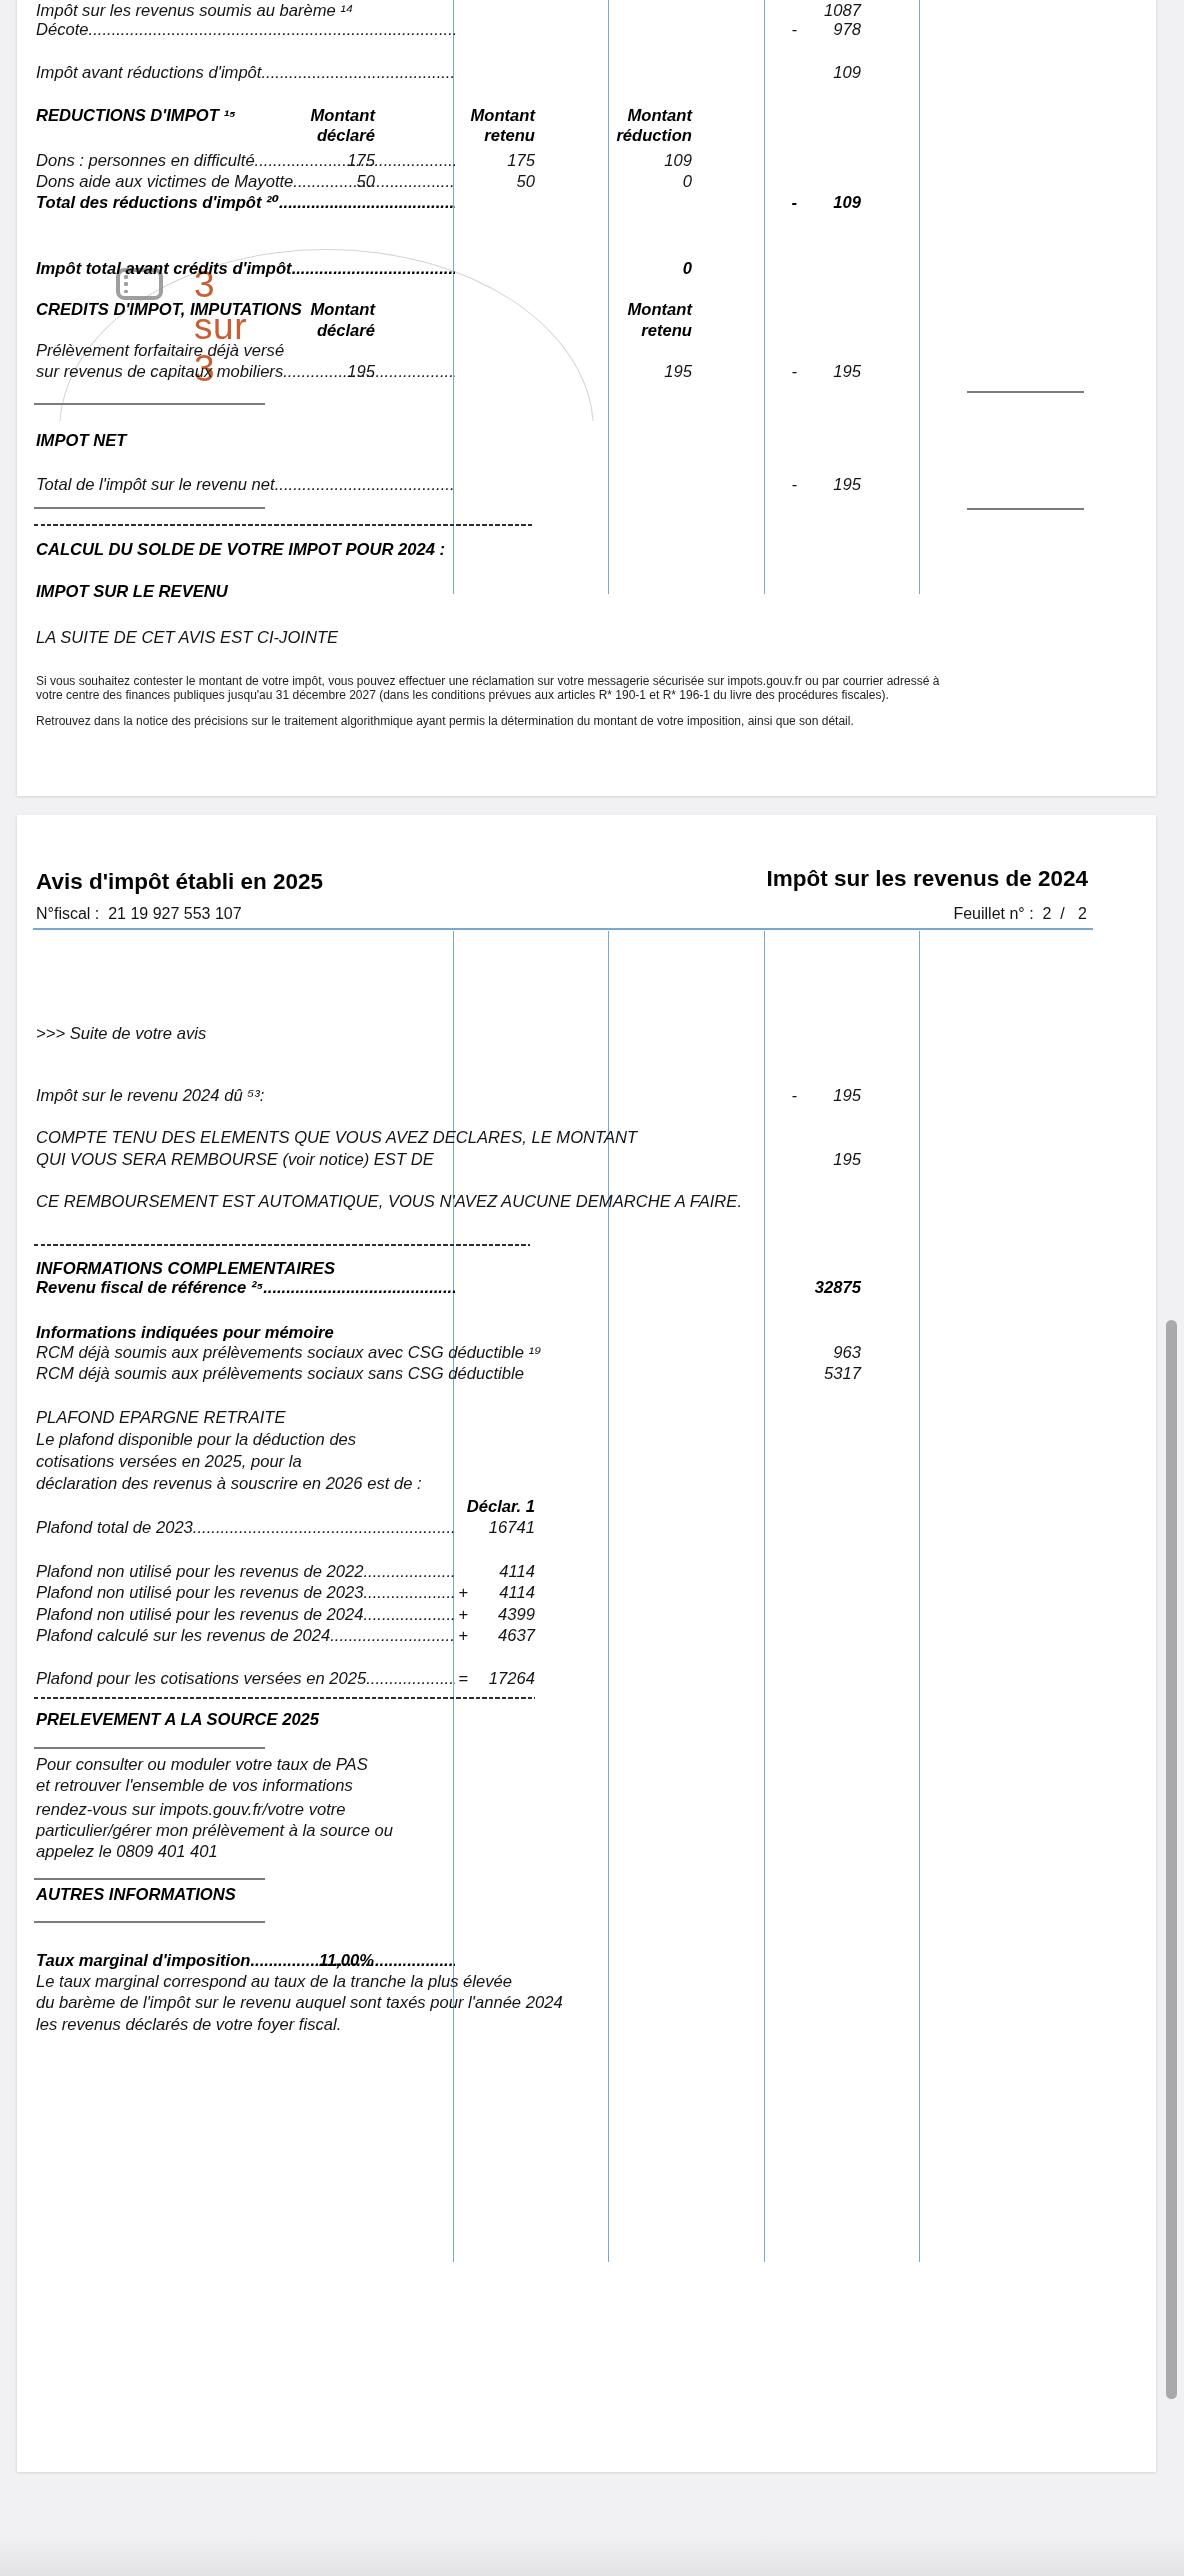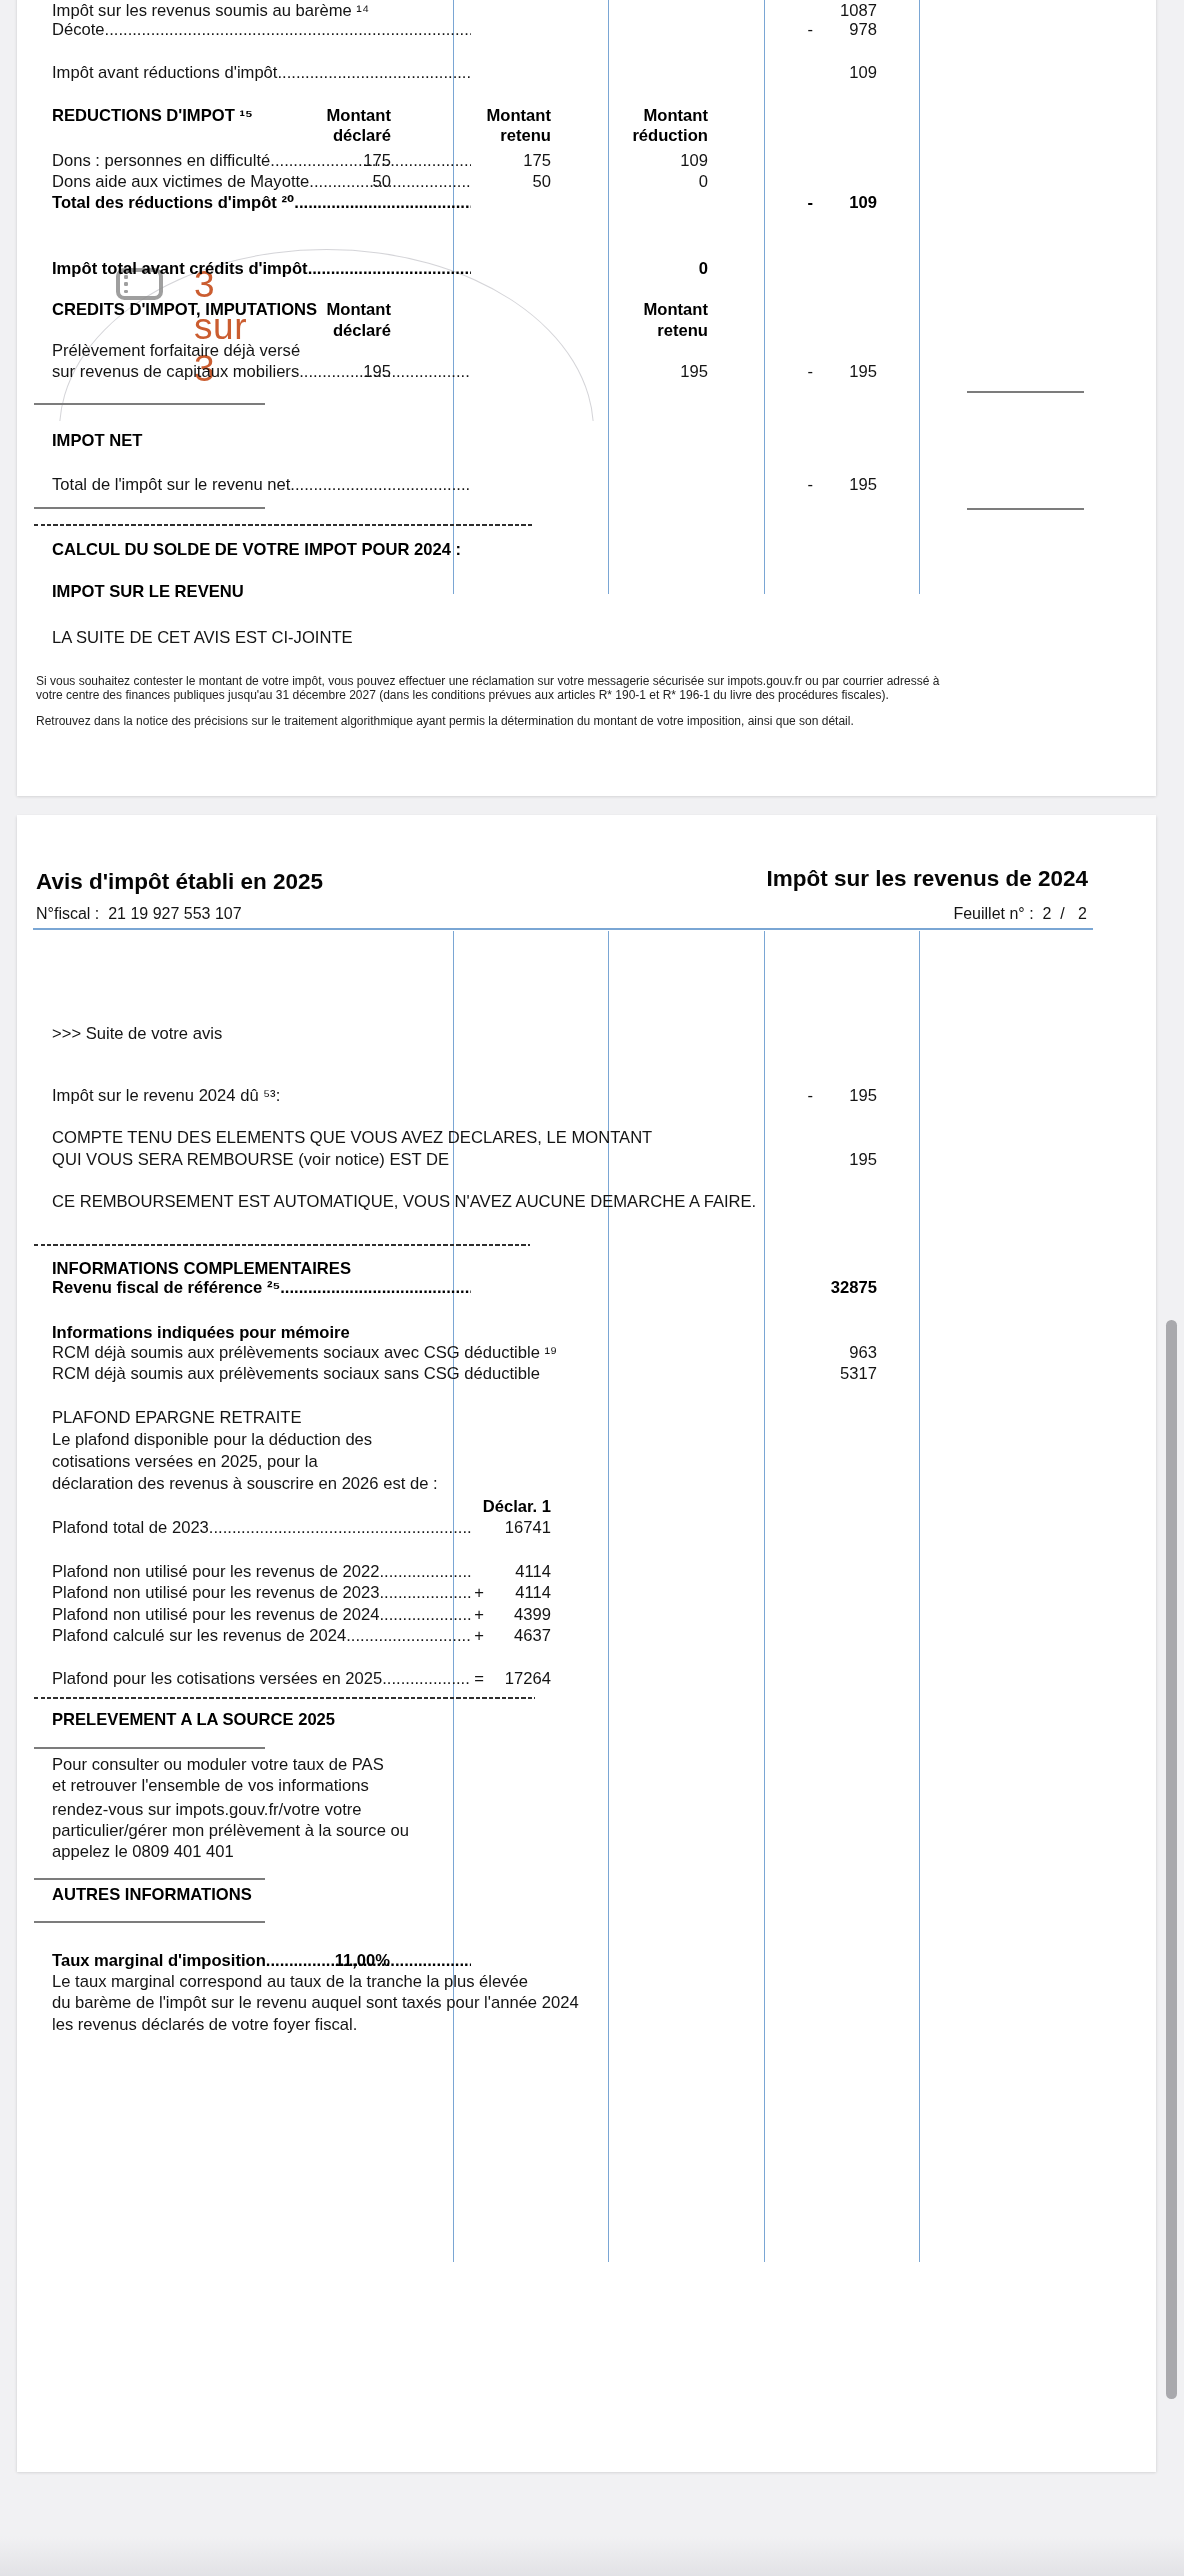--- a/index.html
+++ b/index.html
@@ -15,21 +15,21 @@
   .vl.p1{top:0;height:594px;}
   .vl.p2{top:931px;height:1331px;}
   .hl-blue{position:absolute;top:928px;left:33px;width:1060px;height:1.8px;background:#7aa6d4;}
 
   
   .dashed{position:absolute;height:1.8px;
           background:repeating-linear-gradient(90deg,#2e2e2e 0 4.1px,transparent 4.1px 6.5px);}
   .rule{position:absolute;height:2.4px;background:#7c7c7c;}
 
   
-  .row{position:absolute;left:16px;width:963px;height:20px;font-size:16.6px;line-height:18px;white-space:nowrap;}
+  .row{position:absolute;left:0;width:963px;height:20px;font-size:16.6px;line-height:18px;white-space:nowrap;font-style:italic;}
   .row .lbl{position:absolute;left:36px;top:0;}
   .row .lbl.leader{width:419px;overflow:hidden;}
   .row.b, .b{font-weight:700;color:#000;}
   .amt{position:absolute;top:0;width:142px;text-align:right;}
   .amt.c1{right:588px;} .amt.c2{right:428px;} .amt.c3{right:271px;}
   .amt.colright{right:102px;} .amt.pct{right:589px;}
   .sgn{position:absolute;top:0;width:36px;text-align:right;}
   .sgn.c2{right:495px;} .sgn.colright{right:166px;}
 
   

